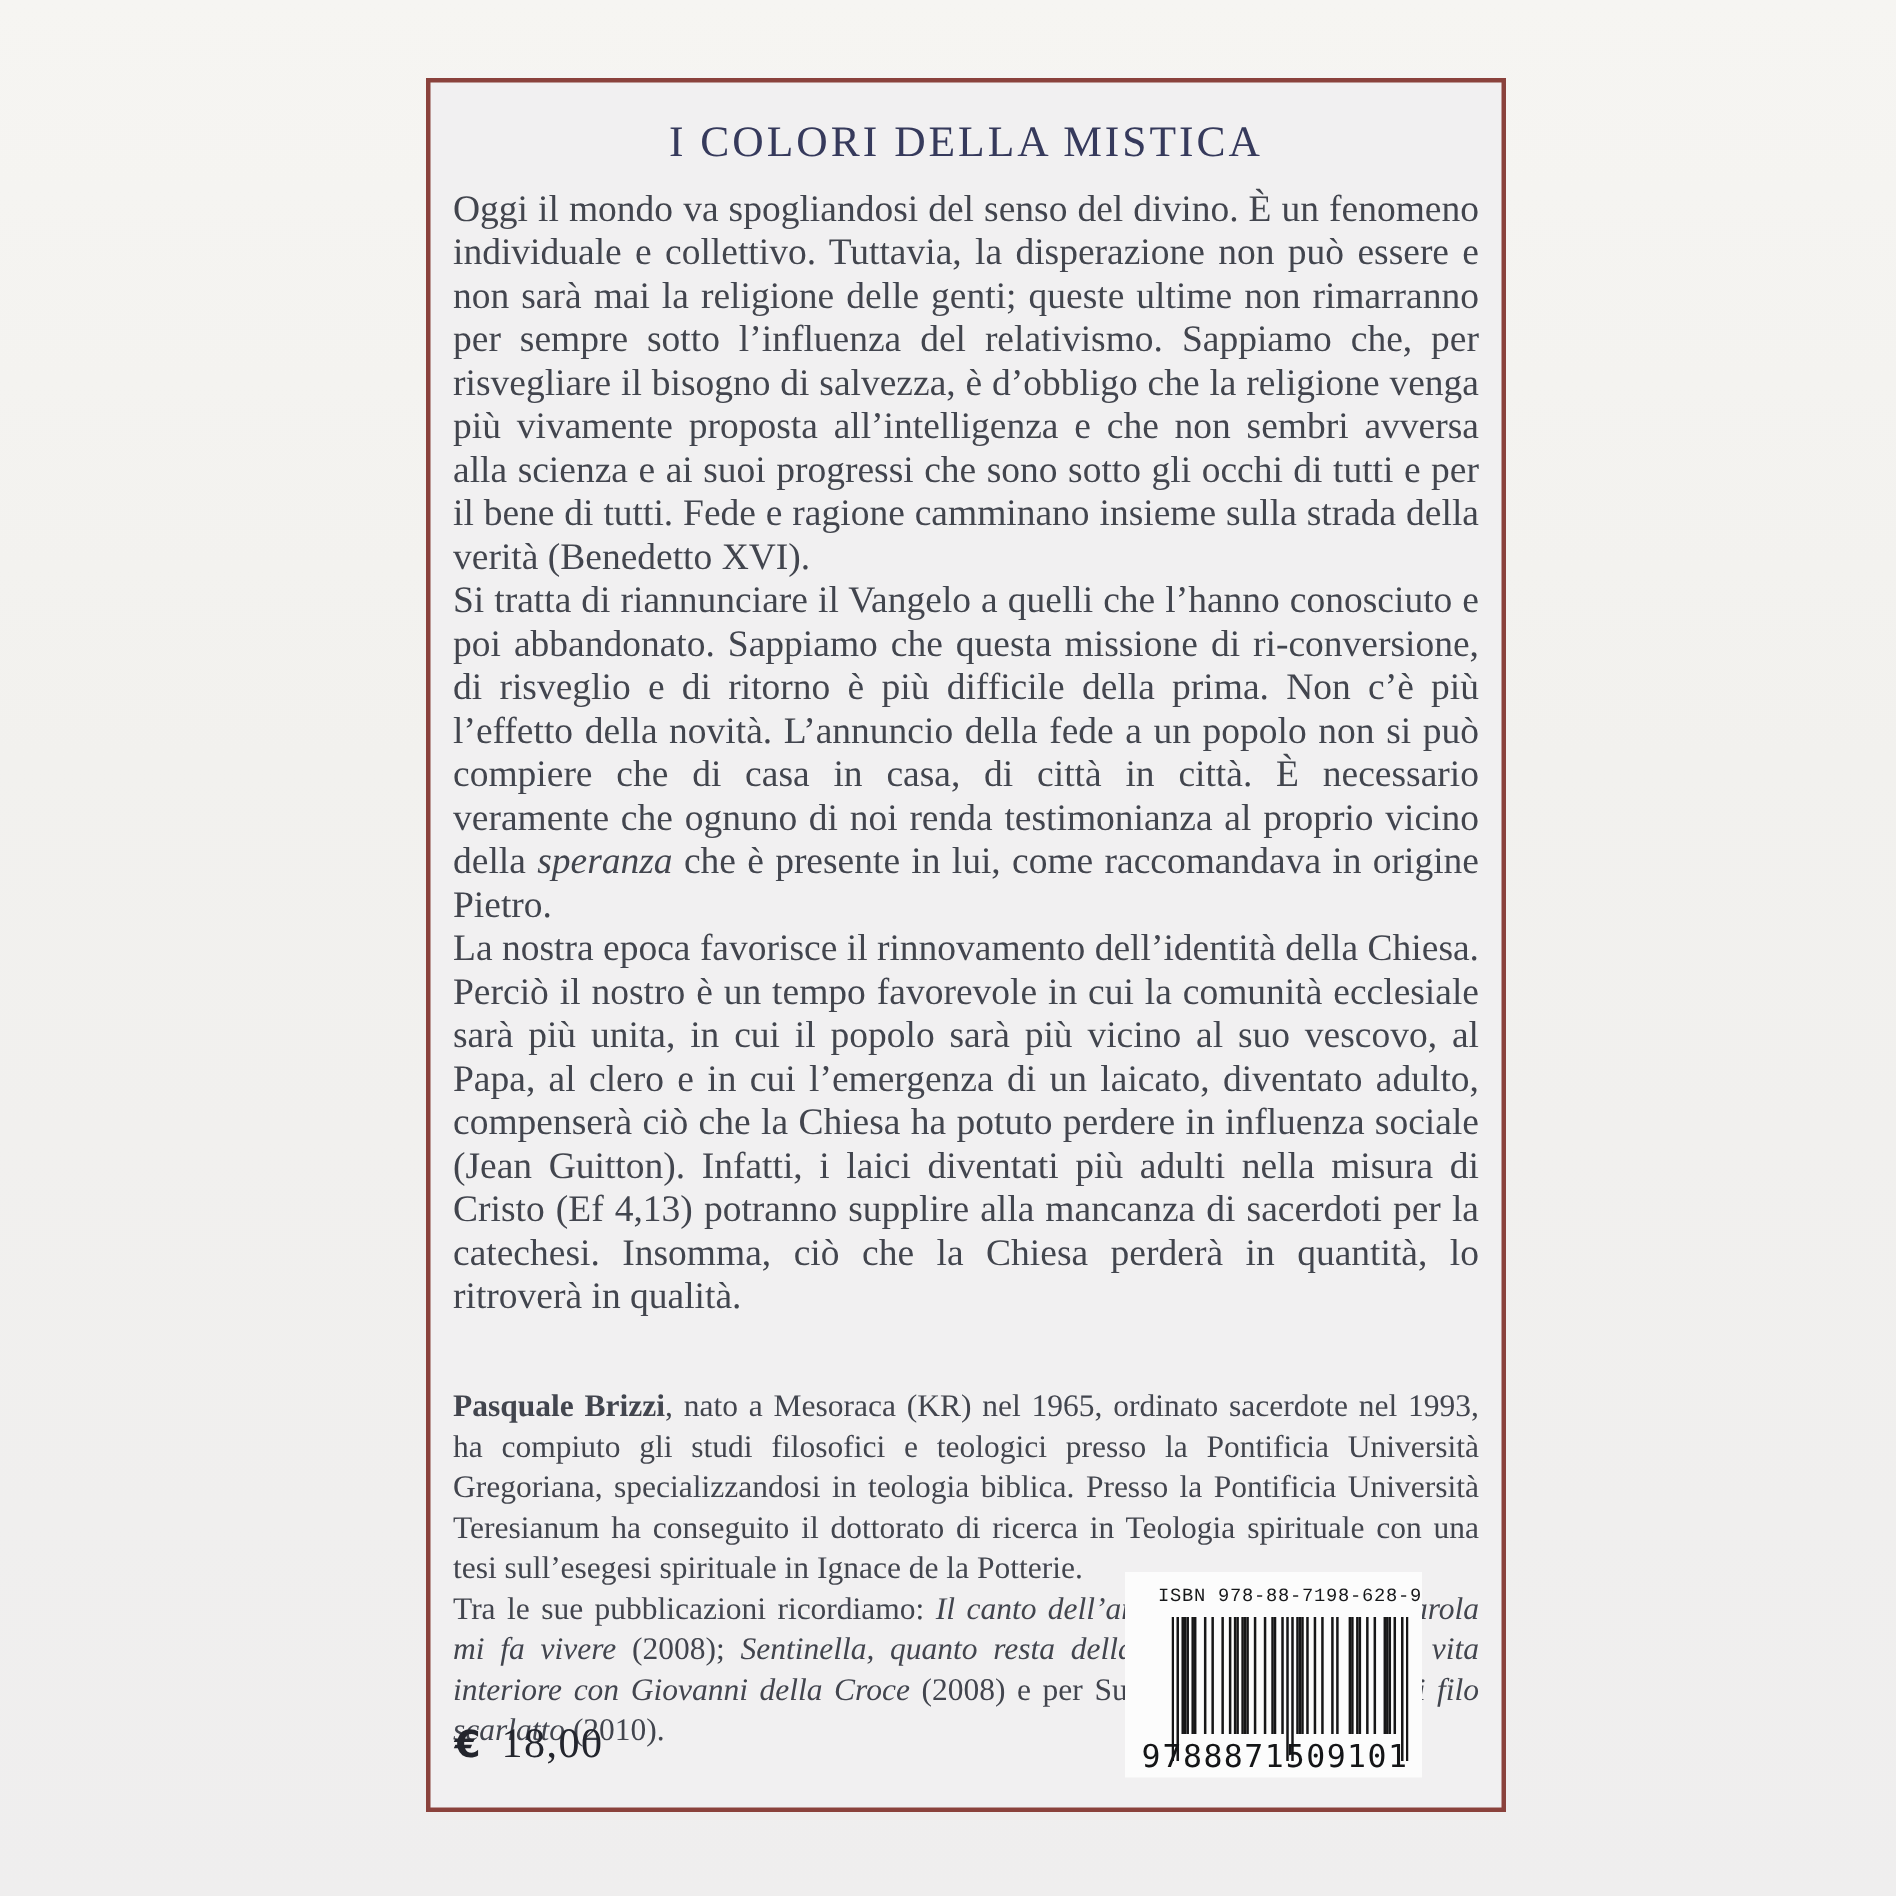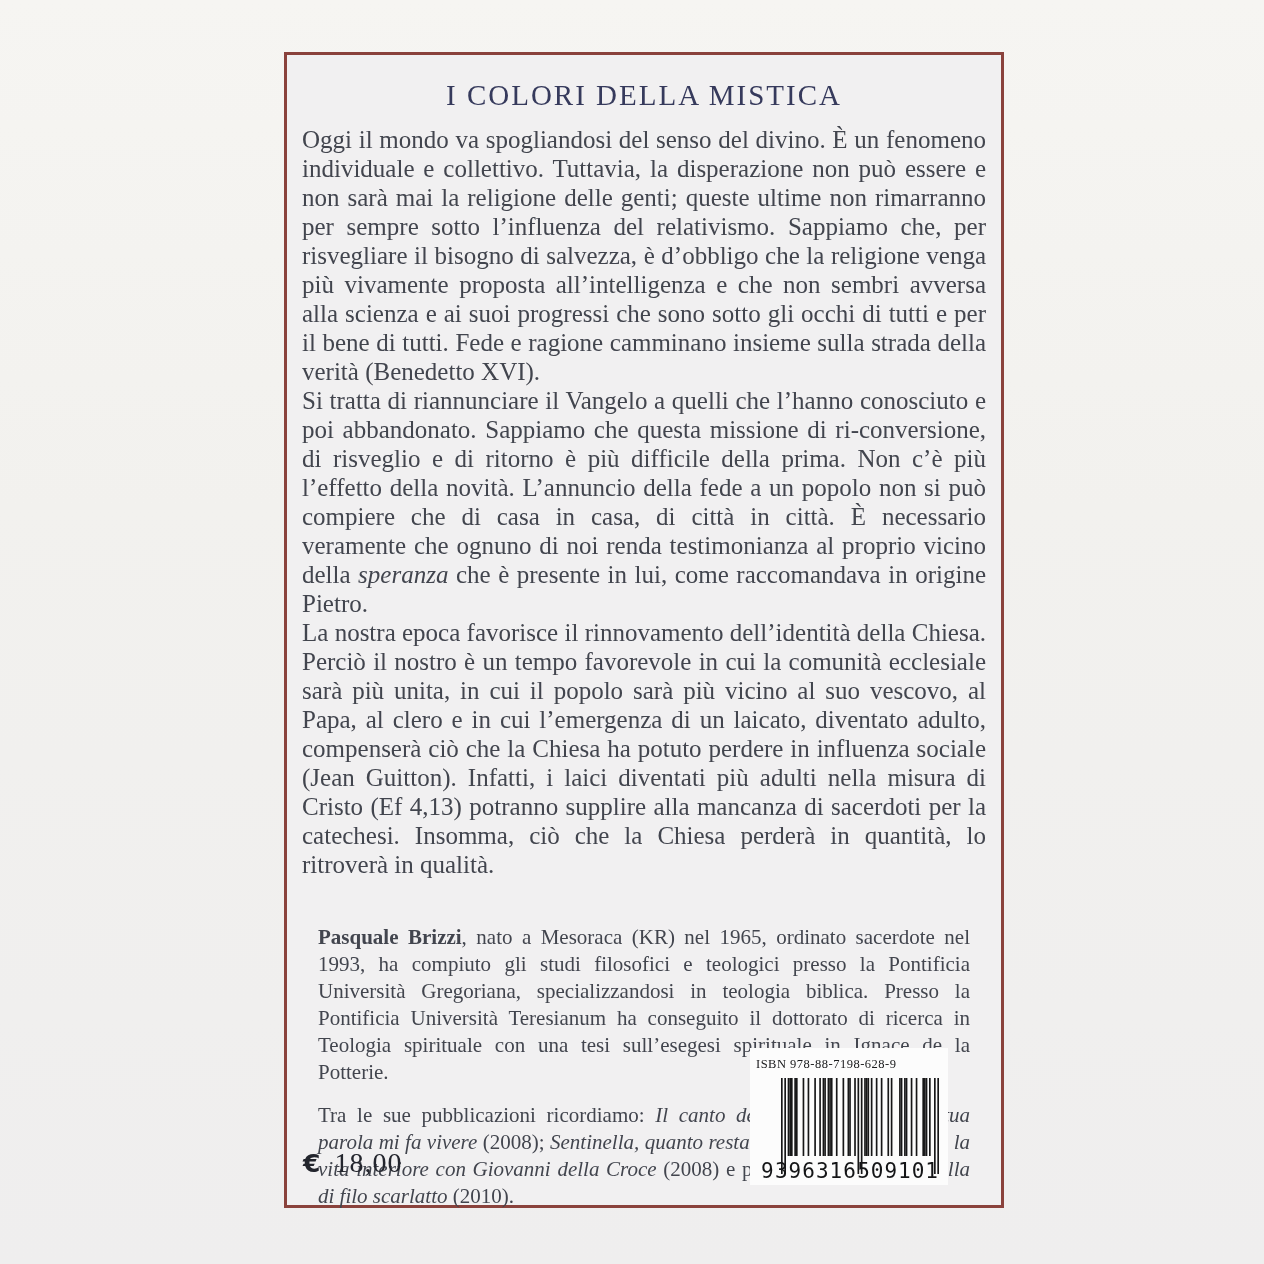--- a/index.html
+++ b/index.html
@@ -20,42 +20,42 @@
     color:var(--title-color,#363a5c);
   }
   .synopsis p{
     margin:0;text-align:justify;
     font-size:25px;line-height:29px;
     color:var(--body-color,#42454e);
     font-family:Liberation Serif, serif;
   }
   .bio{margin-top:45px;}
   .bio p{
-    margin:16px;text-align:justify;
+    margin:0;text-align:justify;
     font-size:21px;line-height:27px;
     color:var(--body-color,#42454e);
   }
   .it{font-style:italic;}
   .bd{font-weight:bold;}
   .price{
     position:absolute;left:303px;top:1147px;
     color:var(--price-color,#23252d);white-space:nowrap;
   }
   .price .euro{
     font-family:"DejaVu Sans","Liberation Sans",sans-serif;
     font-size:25px;font-weight:bold;margin-right:14px;
   }
   .price .amount{font-size:28px;font-weight:normal;letter-spacing:1px;}
   .barcode-box{
     position:absolute;left:750px;top:1048px;width:198px;height:137px;
     background:var(--panel-bg,#fcfcfc);
   }
   .isbn-label{
-    position:absolute;top:9px;left:6px;right:0;text-align:left;
-    font-family:Liberation Serif, serif;
+    position:absolute;top:9px;left:6px;right:0;text-align:right;
+    font-family:Liberation Mono, monospace;
     font-size:12.5px;letter-spacing:0.5px;color:#17181a;white-space:nowrap;
   }
   .bars{position:absolute;left:31px;top:30px;width:158px;height:96px;}
   .bars svg{display:block;width:100%;height:100%;}
   .digits{
     position:absolute;left:11px;right:9px;top:111px;
     display:flex;justify-content:space-between;
     font-family:"DejaVu Sans Mono","Liberation Mono",monospace;
     font-size:21px;letter-spacing:1px;color:#141517;
   }
@@ -128,16 +128,16 @@
         <rect x="85" y="0" width="1" height="78" fill="#161617"></rect>
         <rect x="86" y="0" width="1" height="78" fill="#161617"></rect>
         <rect x="87" y="0" width="1" height="78" fill="#161617"></rect>
         <rect x="89" y="0" width="1" height="78" fill="#161617"></rect>
         <rect x="92" y="0" width="1" height="96" fill="#161617"></rect>
         <rect x="94" y="0" width="1" height="96" fill="#161617"></rect>
       </svg>
     </div>
   <div class="digits">
     <span>9</span>
-    <span>396316</span>
+    <span>788871</span>
     <span>509101</span>
   </div>
 </div>
 
 </body></html>

